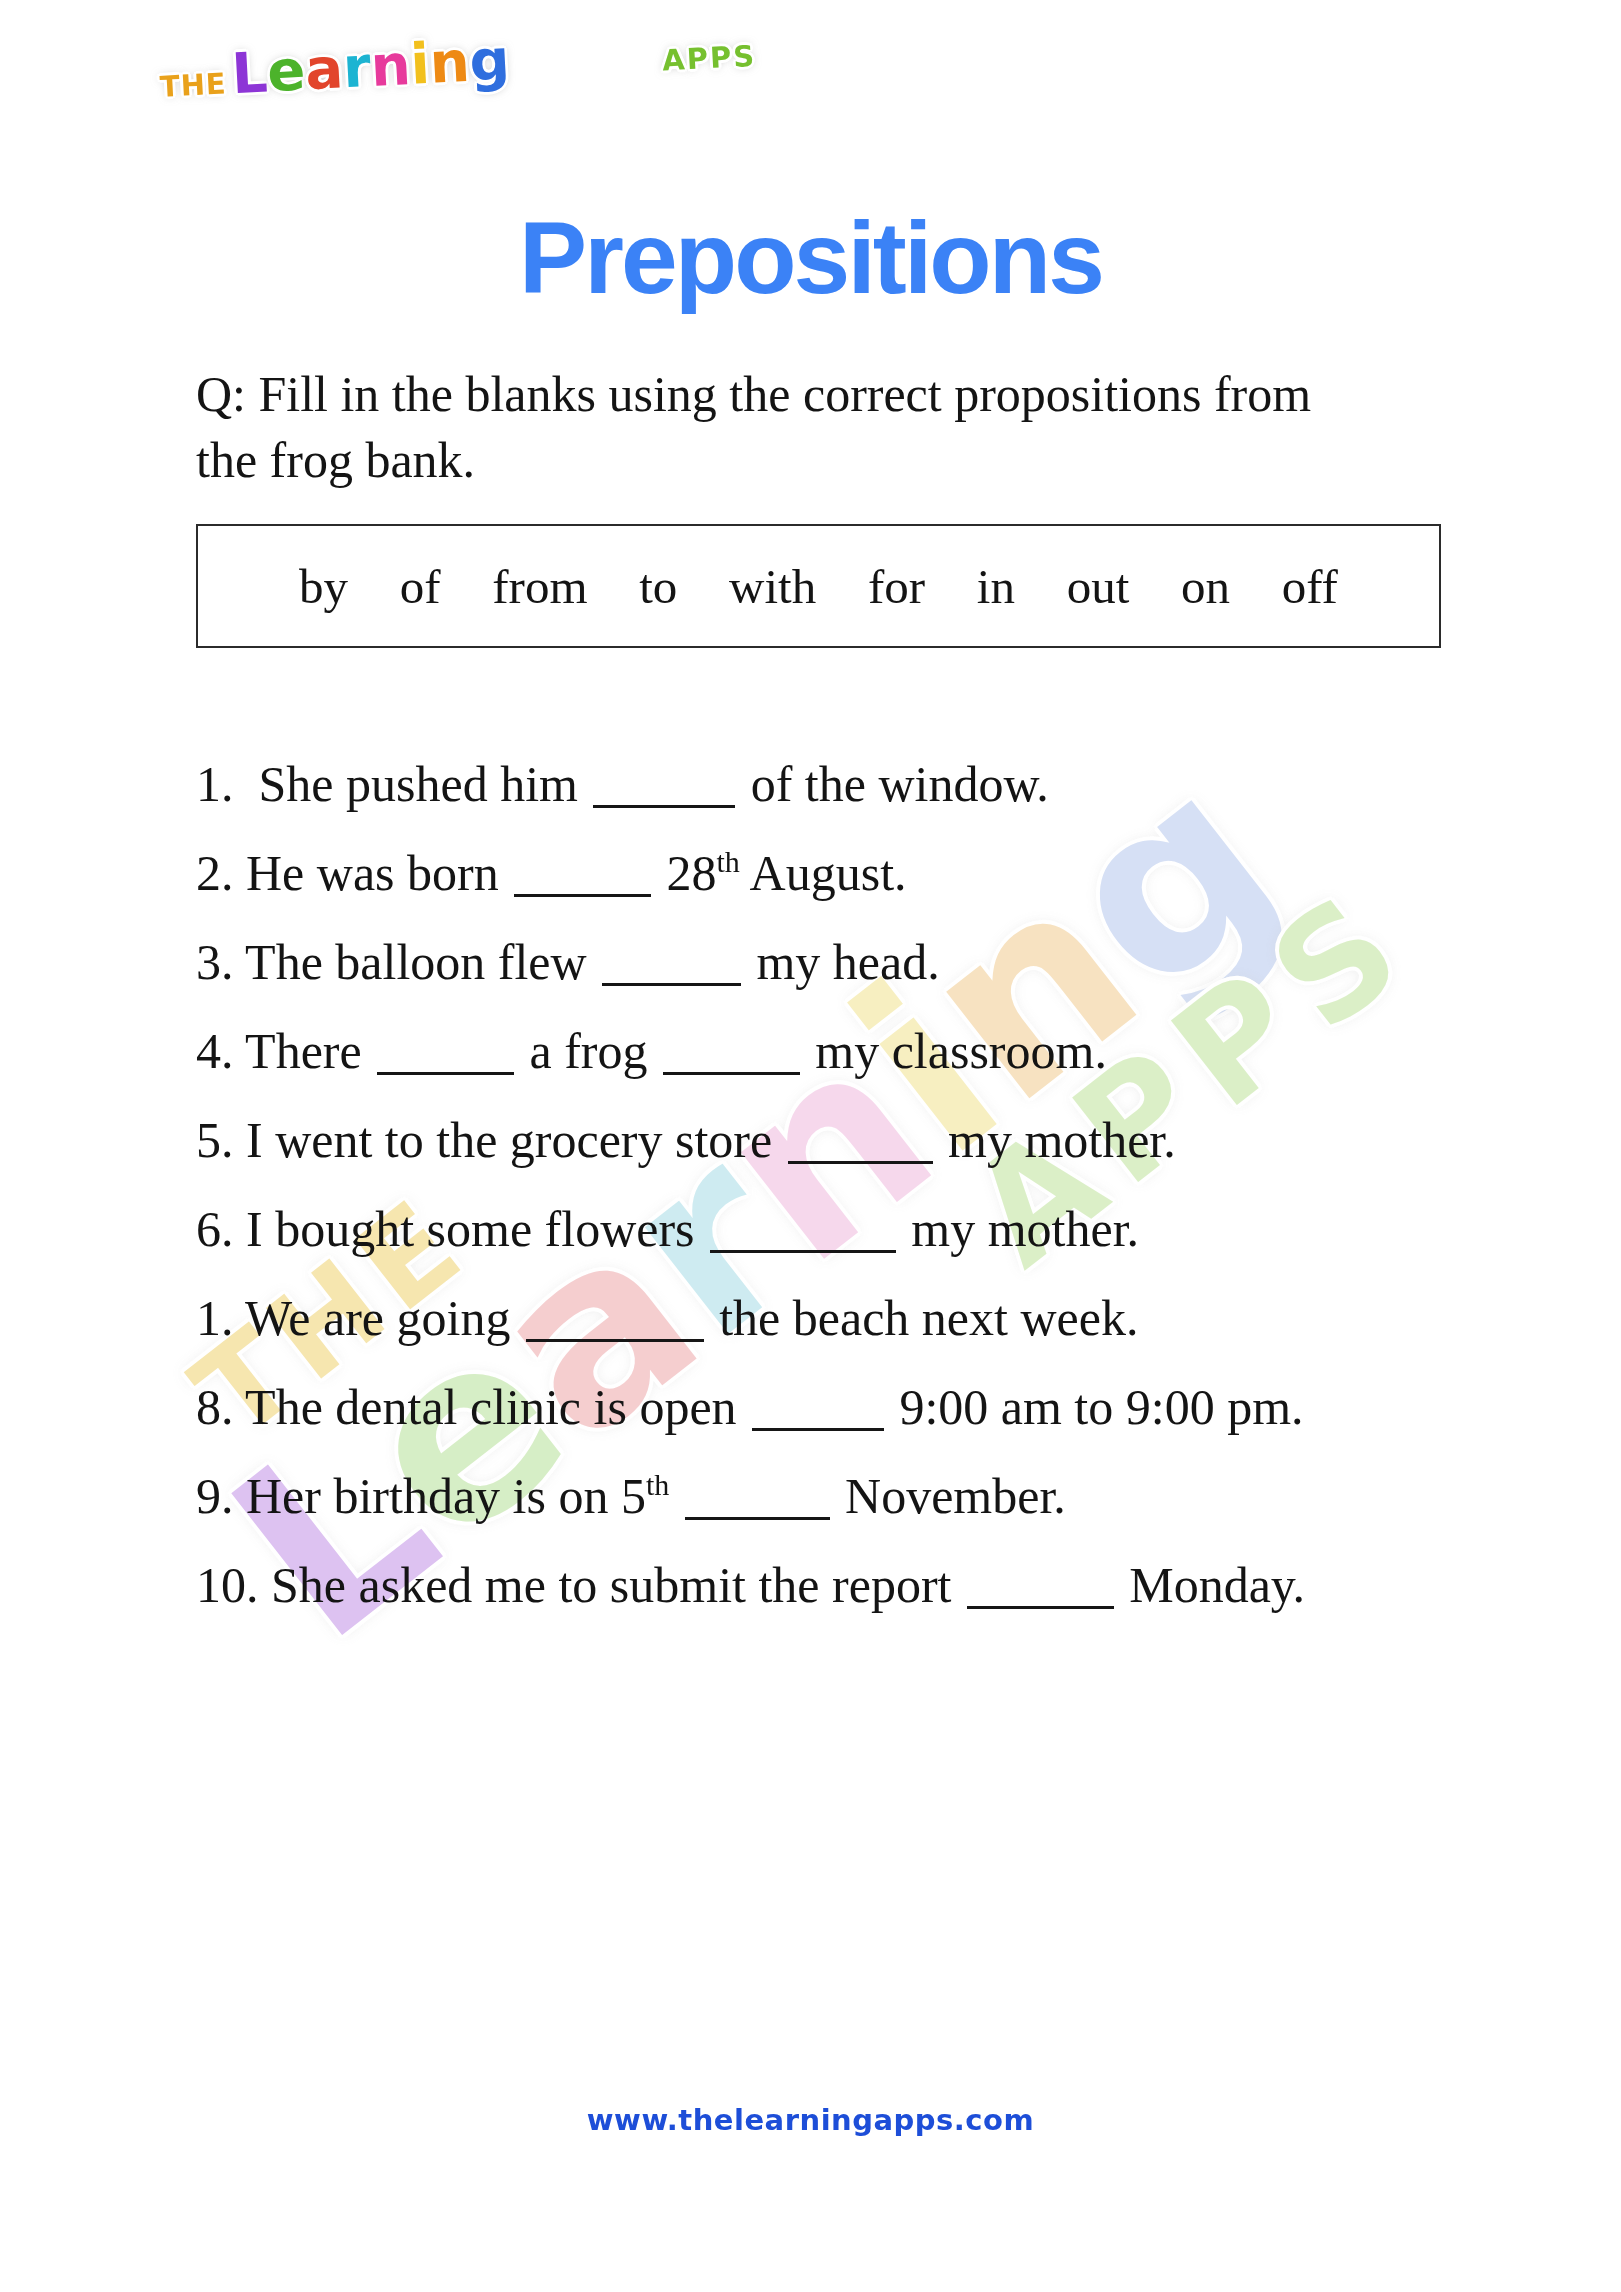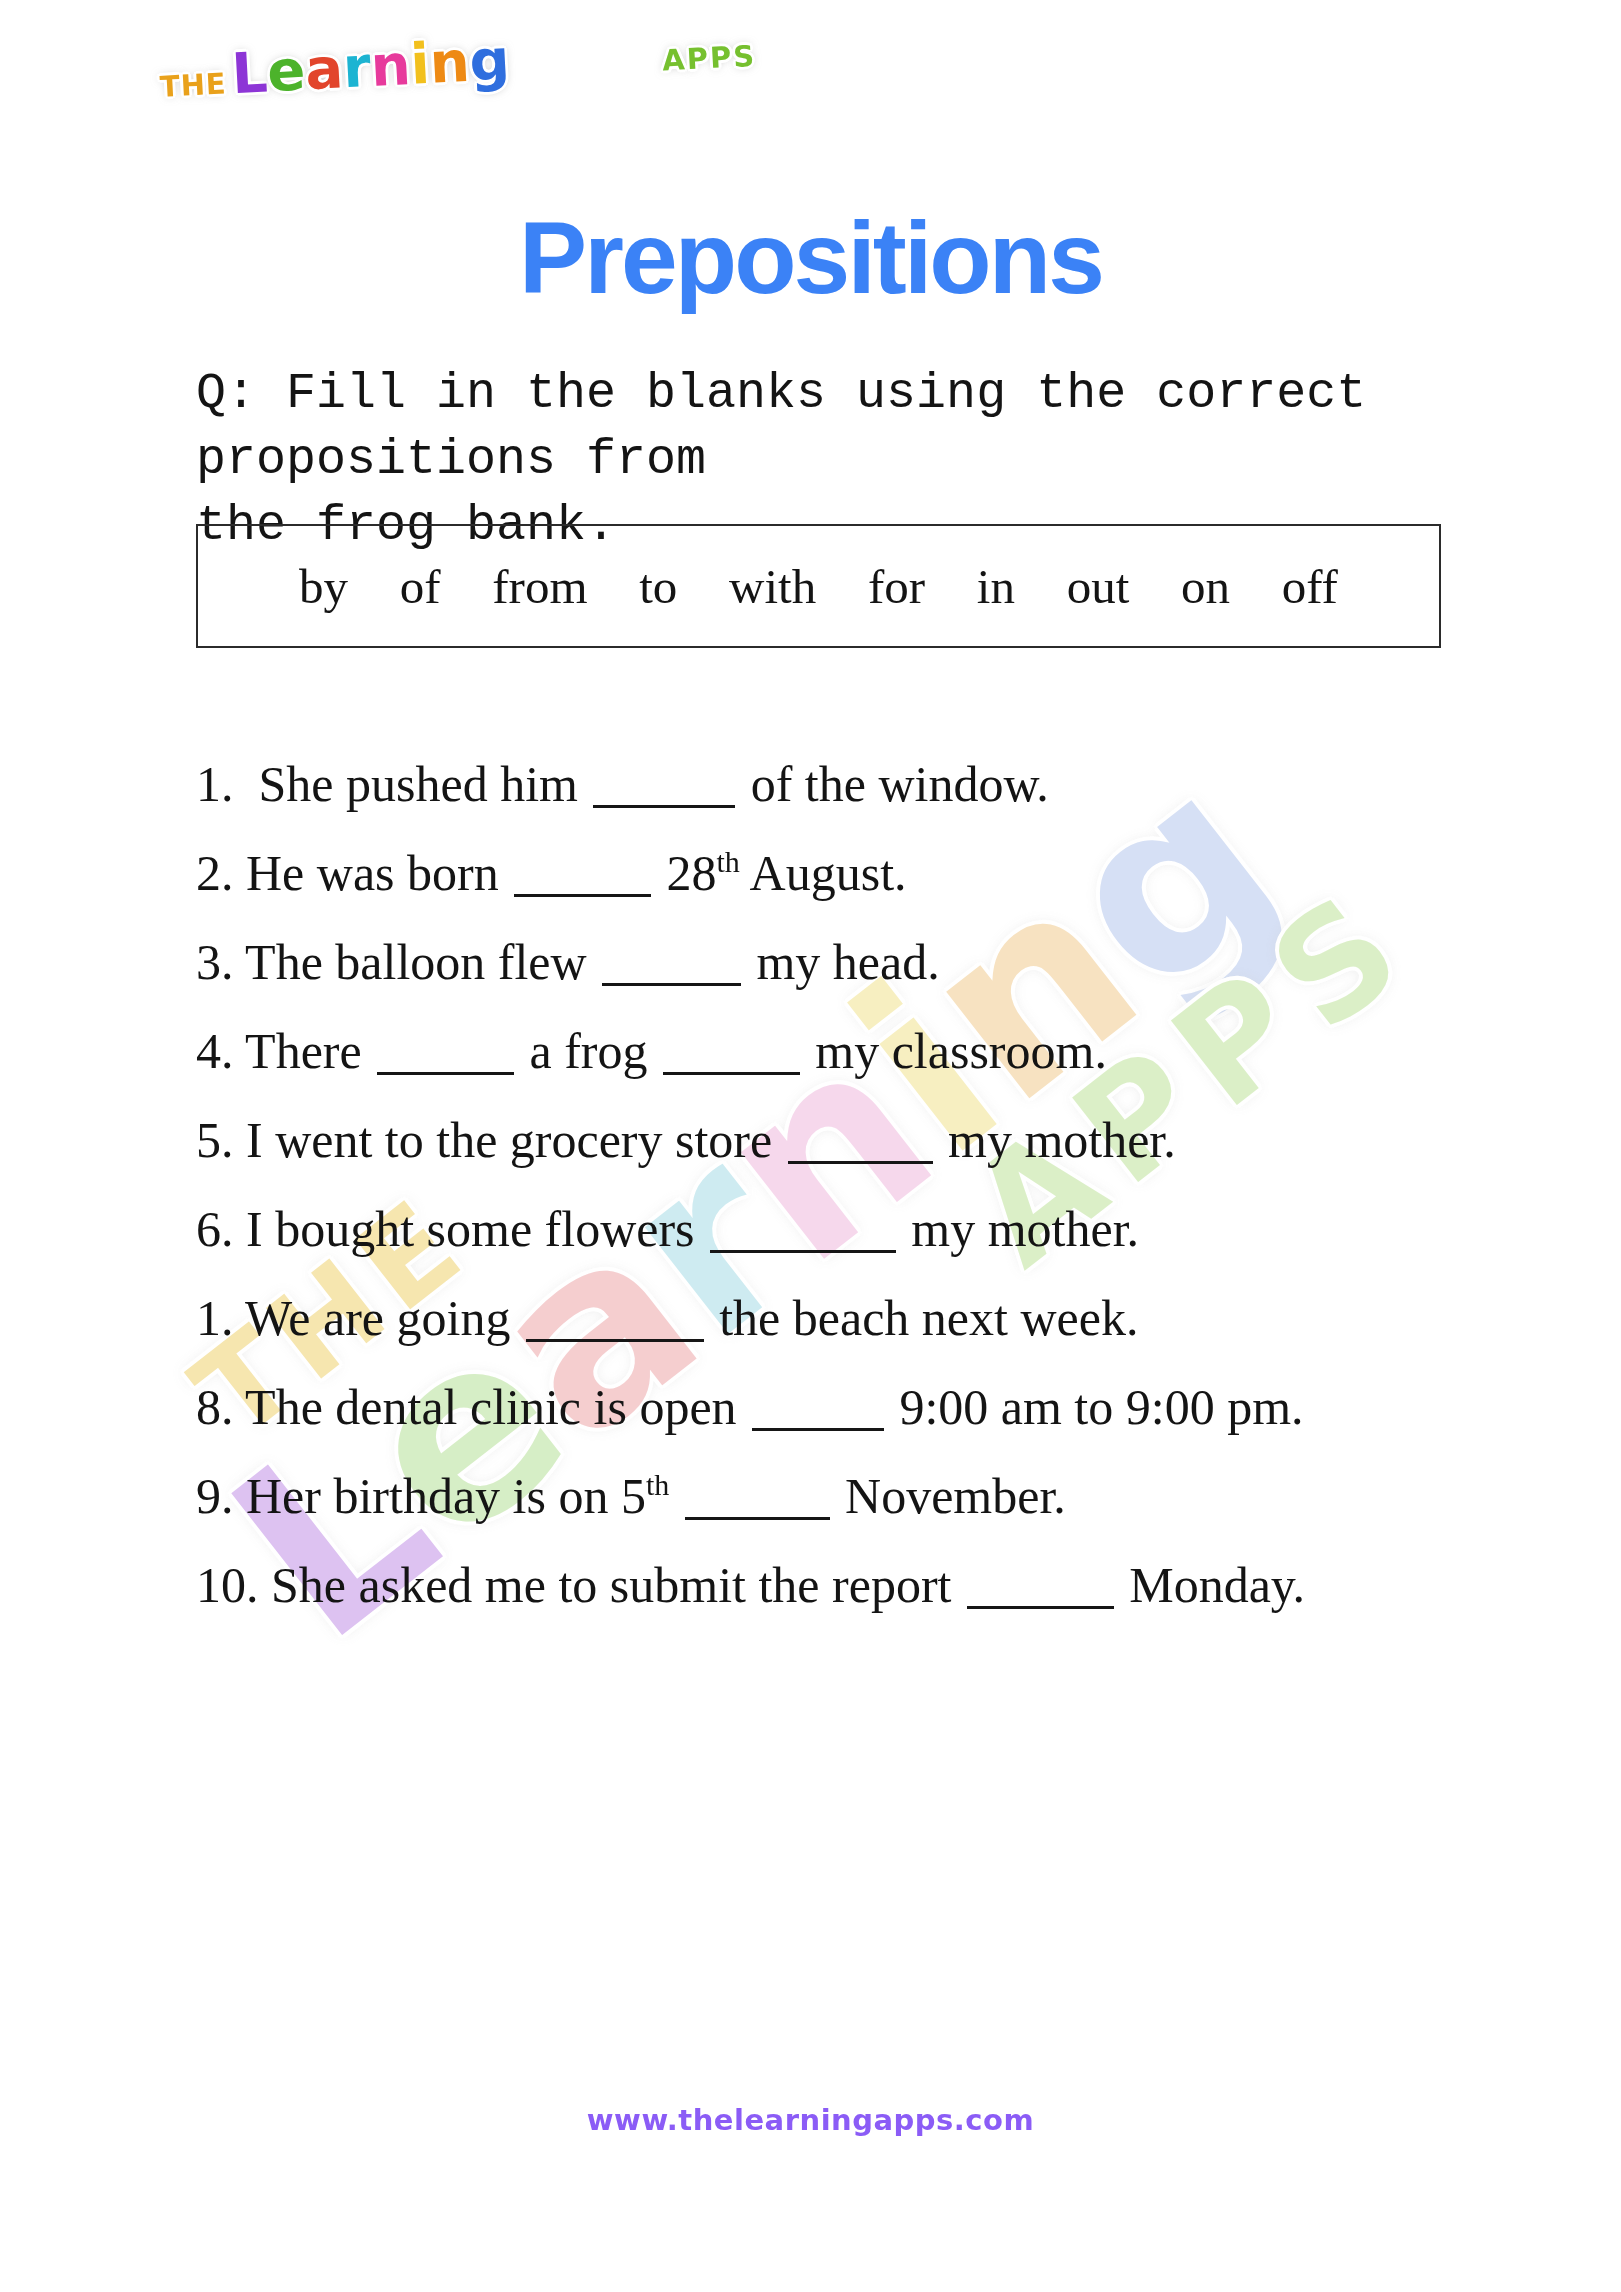--- a/index.html
+++ b/index.html
@@ -43,42 +43,42 @@
   .logo-apps { font-size:29px; margin-left:147px; margin-top:-7.8px; letter-spacing:2px; width:max-content; line-height:1; }
 
   
   .title {
     position:absolute; left:0; right:0; top:202px; margin:0; text-align:center;
     font-family:"Liberation Sans", sans-serif; font-weight:bold;
     font-size:102px; letter-spacing:-2.9px; color:#3b82f6; z-index:1; line-height:1.1;
   }
   .question {
     position:absolute; left:196px; top:361px; width:1304px;
-    font-size:50px; line-height:66px; z-index:1;font-family:Liberation Mono, monospace;
+    font-size:50px; line-height:66px; z-index:1;
   }
   .word-bank {
     position:absolute; left:196px; top:524px; width:1245px; height:124px;
     border:2px solid #2b2b2b; box-sizing:border-box;
     display:flex; align-items:center; justify-content:space-between;
     padding:16px 101px; font-size:49px; z-index:1;
   }
   .sentences {
     position:absolute; left:196px; top:740px; width:1362px;
     font-size:50px; z-index:1;
   }
   .sentence { line-height:89px; white-space:pre-wrap; }
   .sentence sup { font-size:60%; line-height:0;text-align:right; }
   .blank {
     display:inline-block; height:0; border-bottom:3.9px solid #161616;
     vertical-align:-6.9px; margin:0 2.9px;
   }
   .footer {
     position:absolute; left:0; right:0; top:2103px; text-align:center;
     font-family:"DejaVu Sans", sans-serif; font-weight:bold;
-    font-size:29px; letter-spacing:0.5px; color:#8b5cf6; z-index:1;
+    font-size:29px; letter-spacing:0.5px; color:#1d4ed8; z-index:1;
   }
 </style>
 </head>
 <body>
 
 <div class="page">
 
   <div class="watermark">
     <div class="wm-rotor">
       <span class="wm-the" id="wm-the" style="color: rgb(244, 224, 156);">THE</span>

